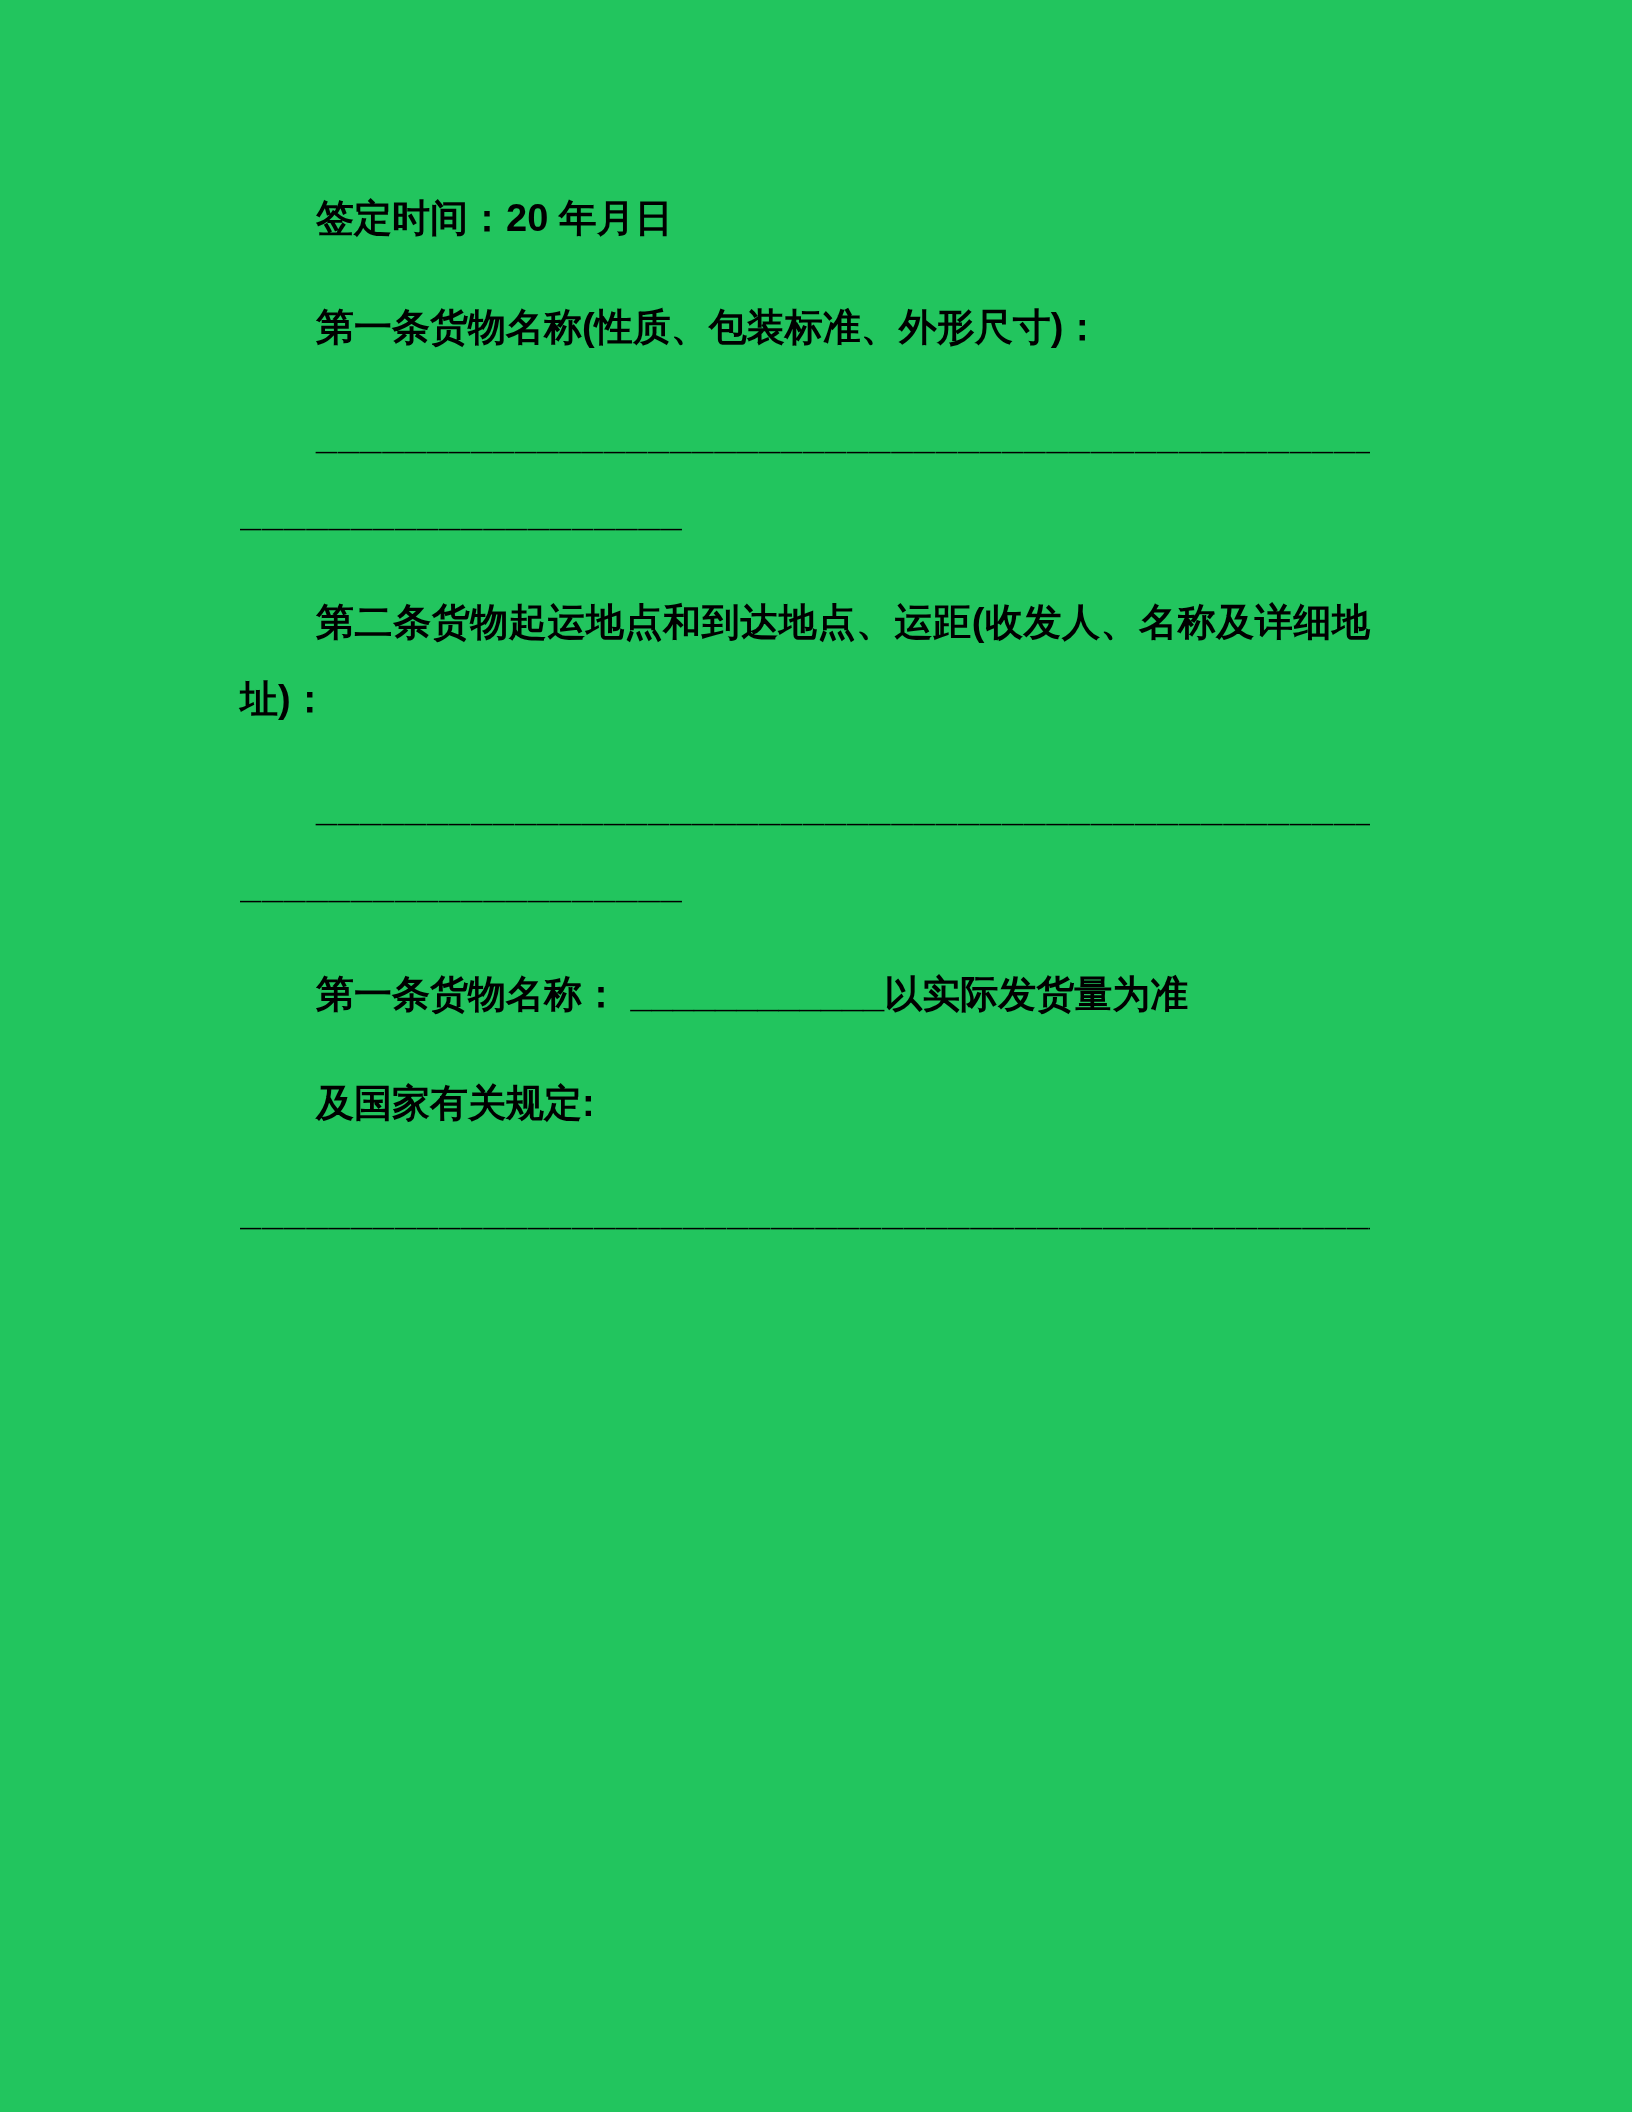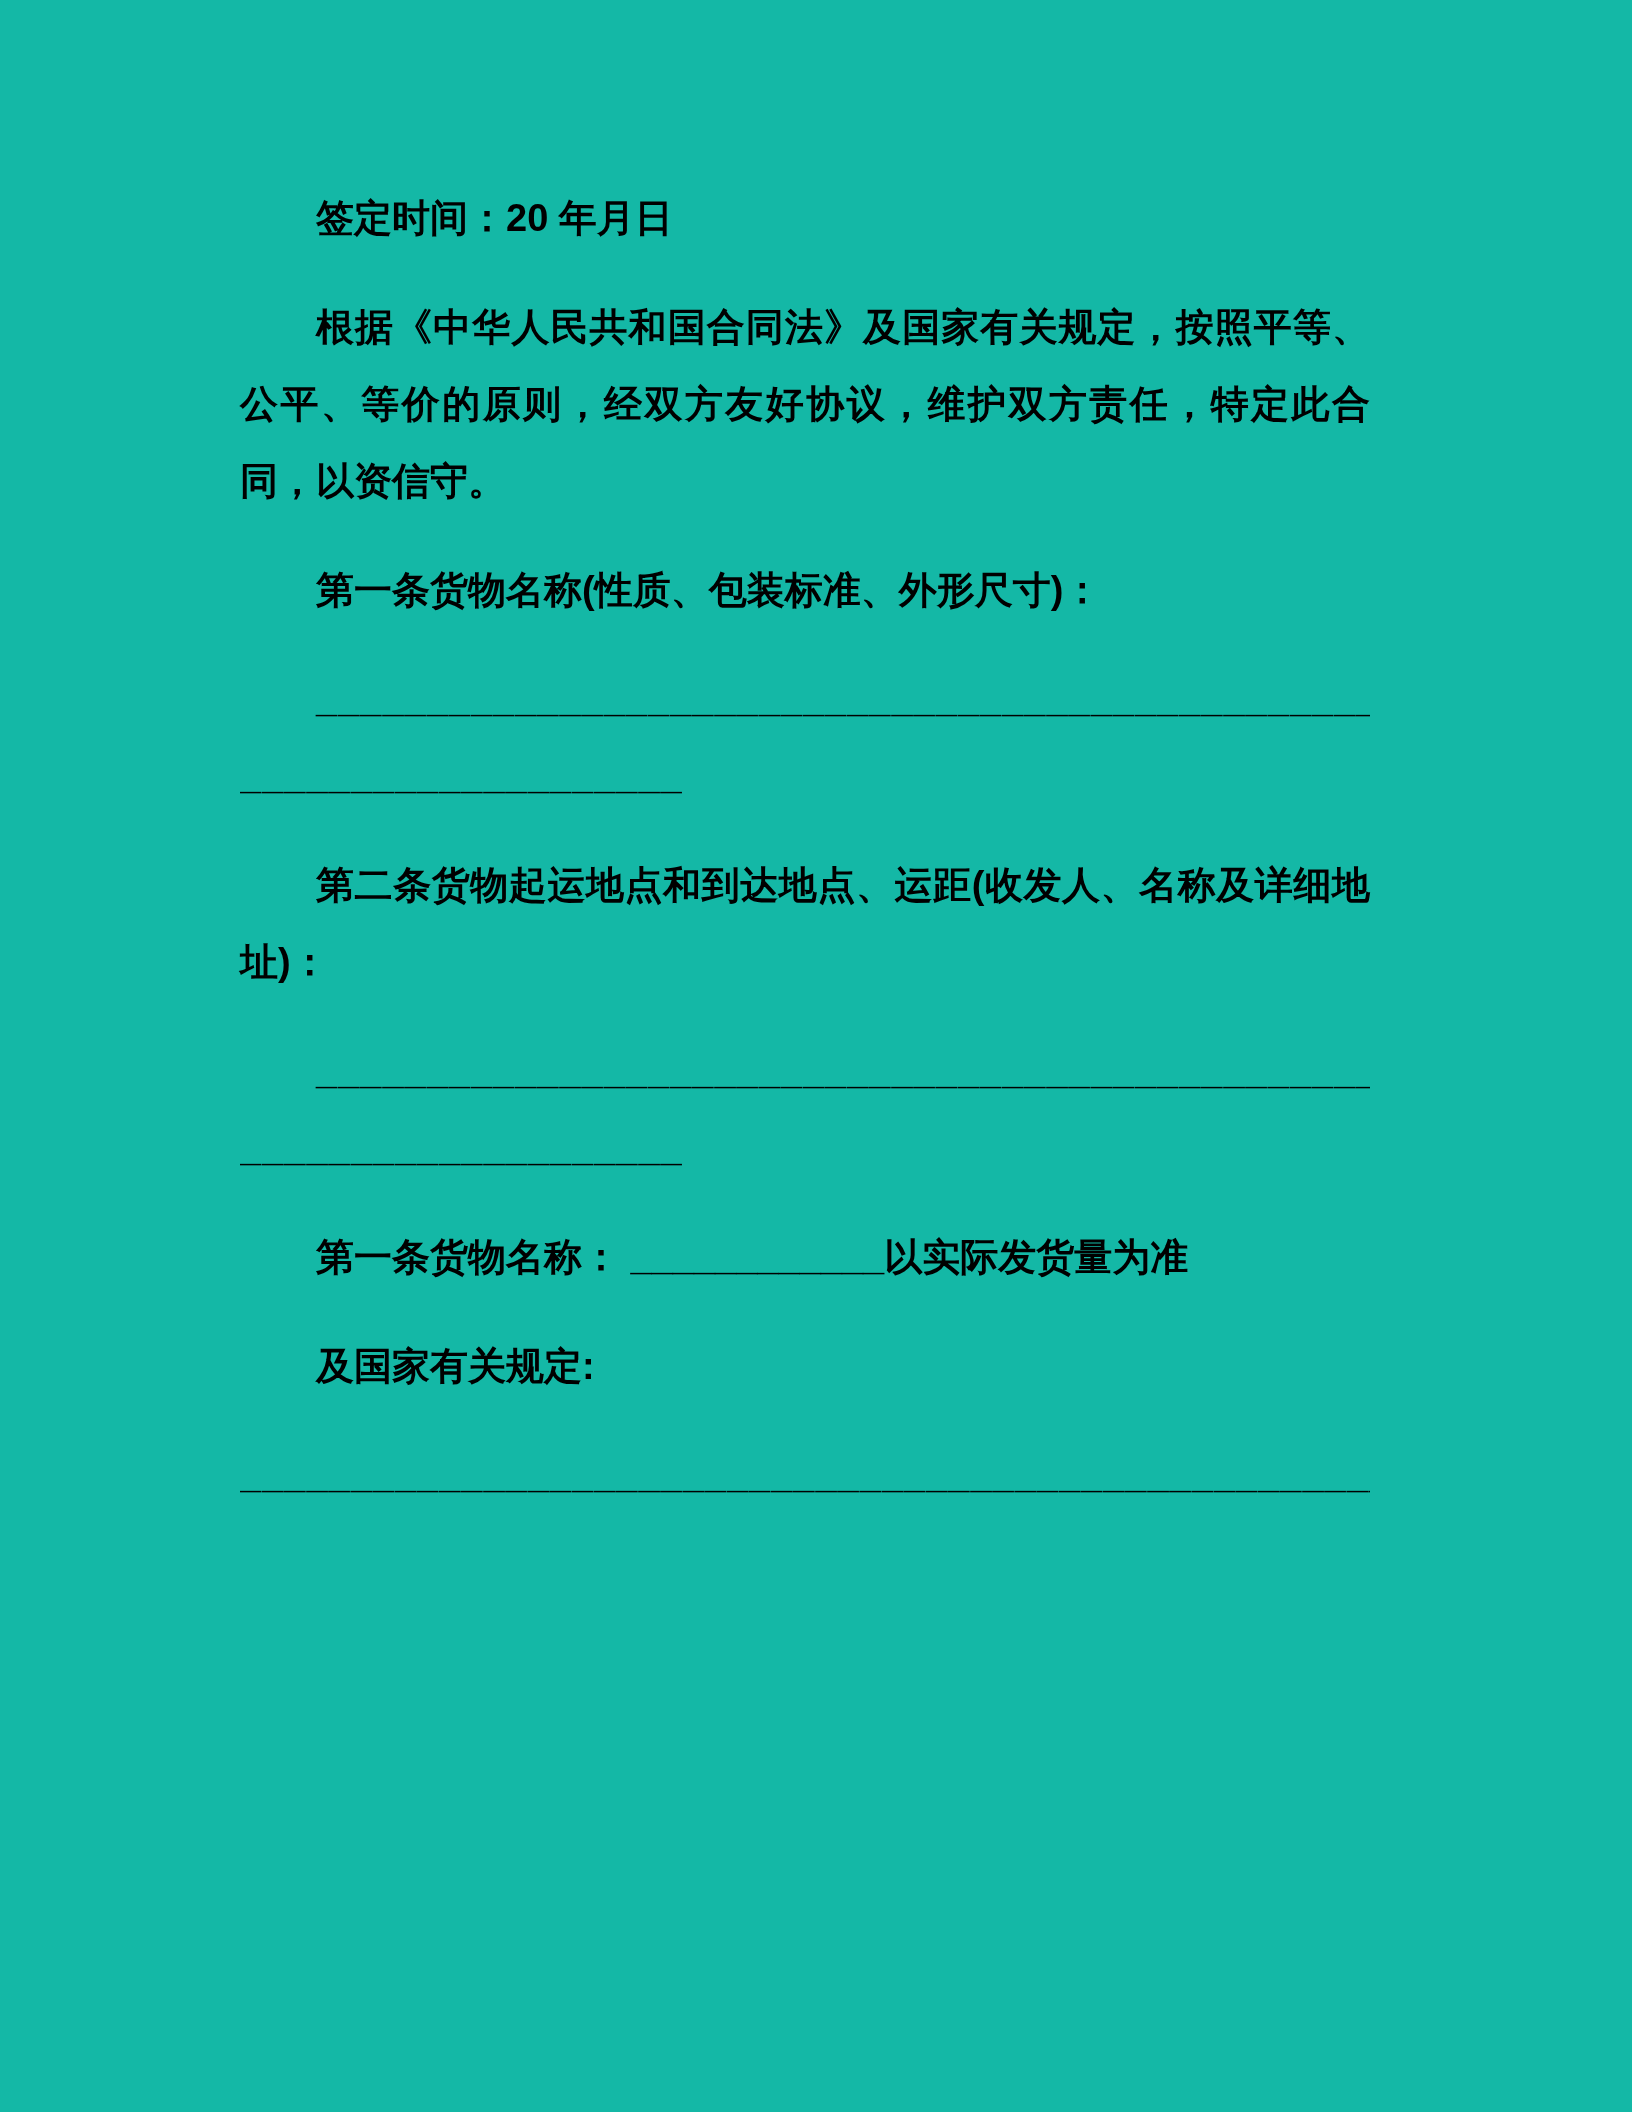--- a/index.html
+++ b/index.html
@@ -7,21 +7,21 @@
   body {
     width: 1632px;
     height: 2112px;
     font-family: "Liberation Sans", sans-serif;
     color: #000000;
     overflow: hidden;
   }
   .page {
     width: 1632px;
     height: 2112px;
-    background: #14b8a6;
+    background: #22c55e;
     padding: 180px 262px 0 240px;
   }
   .ln {
     font-size: 38px;
     line-height: 77px;
     font-weight: 700;
     color: #000000;
   }
   .indent { text-indent: 76px; }
   .justify { text-align: justify; }
@@ -29,21 +29,20 @@
   .gap-sm { margin-top: 14px; }
   .blank { white-space: nowrap; overflow: hidden; letter-spacing: 1px; }
 </style>
 </head>
 <body>
 
 <div class="page">
 
   <div class="ln indent">签定时间：20 年月日</div>
 
-  <div class="ln indent justify gap">根据《中华人民共和国合同法》及国家有关规定，按照平等、公平、等价的原则，经双方友好协议，维护双方责任，特定此合同，以资信守。</div>
 
   <div class="ln indent gap">第一条货物名称(性质、包装标准、外形尺寸)：</div>
 
   <div class="ln indent gap blank">________________________________________________</div>
 
   <div class="ln blank">____________________</div>
 
   <div class="ln indent justify gap">第二条货物起运地点和到达地点、运距(收发人、名称及详细地址)：</div>
 
   <div class="ln indent gap blank">________________________________________________</div>

